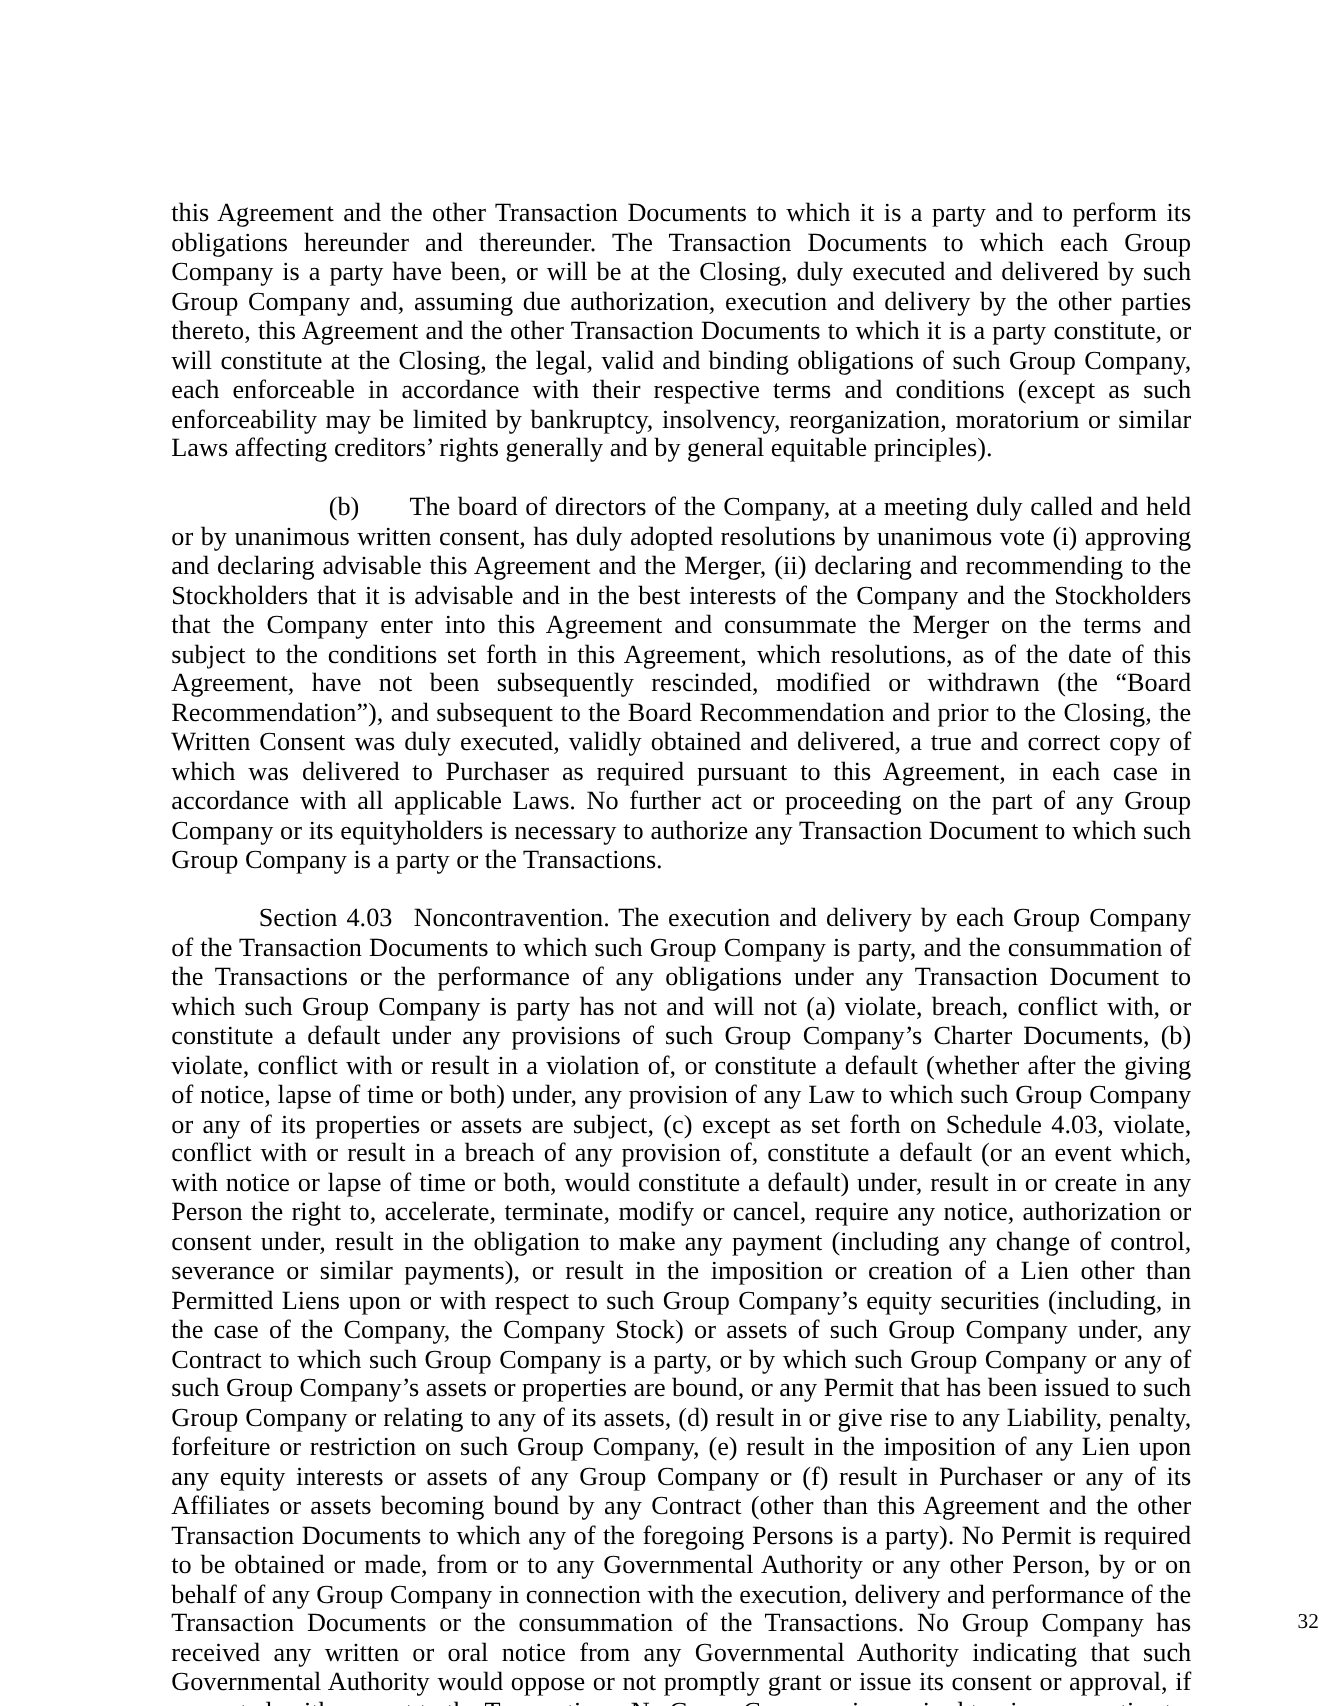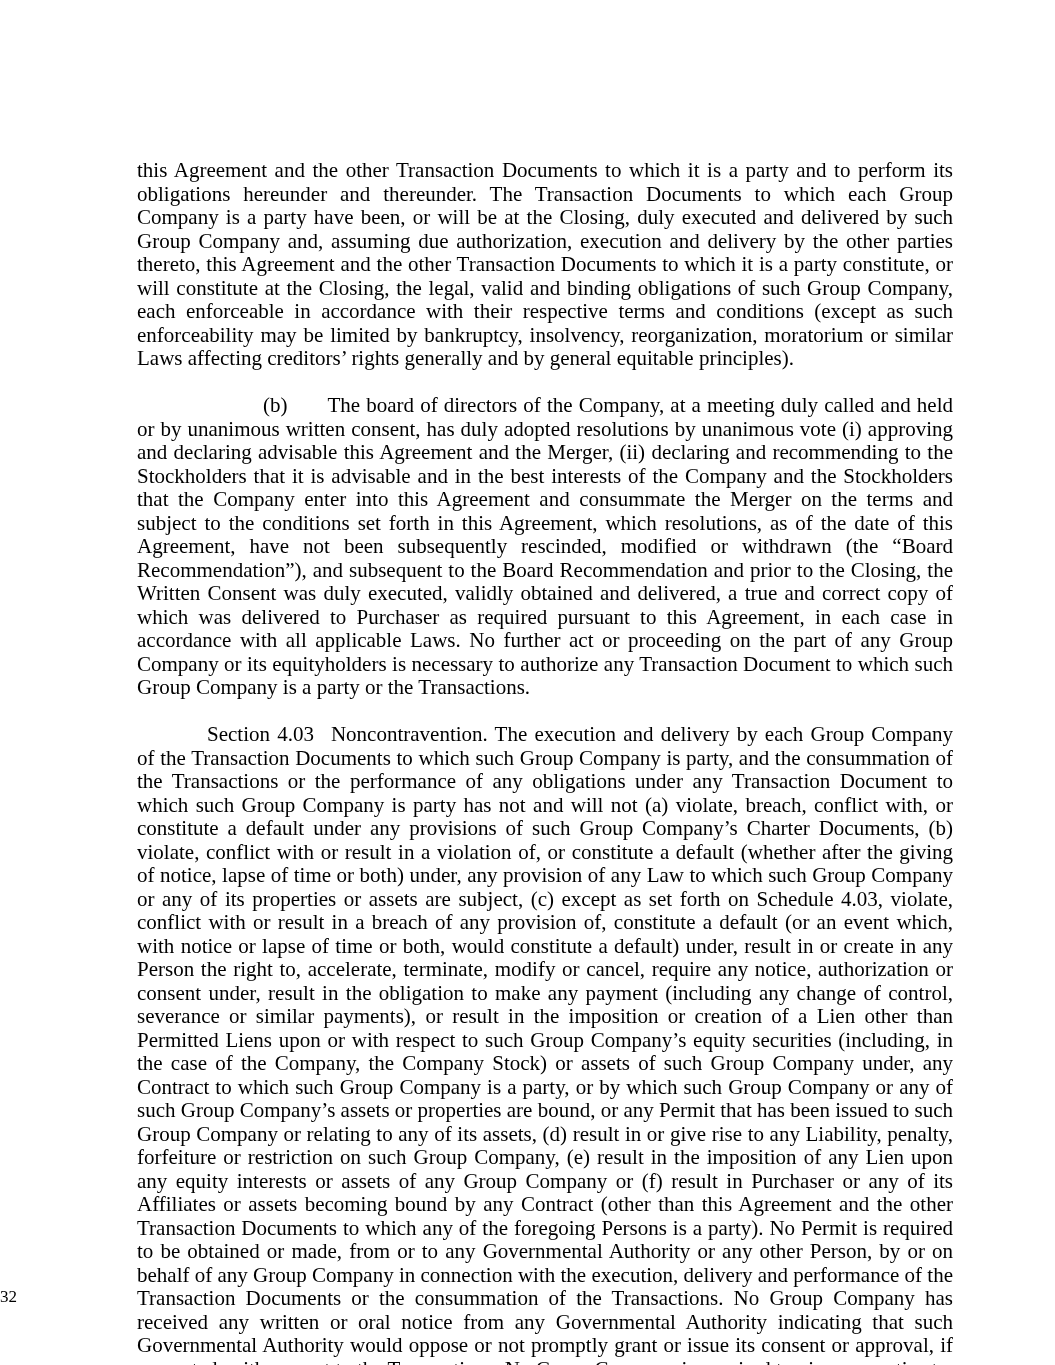--- a/index.html
+++ b/index.html
@@ -31,21 +31,21 @@
   .indent-clause { text-indent: 126px; }
   .indent-section { text-indent: 70px; }
   .u { }
   .gap-clause { display: inline-block; width: 40px; }
   .gap-section { display: inline-block; width: 17px; }
   .page-number {
     position: absolute;
     bottom: 58px;
     left: 0;
     right: 0;
-    text-align: left;
+    text-align: right;
     font-size: 17px;
   }
 </style>
 </head>
 <body>
 
 <div class="content">
 
   <p class="para"><span>this Agreement and the other Transaction Documents to which it is a party and to perform its obligations hereunder and thereunder. The Transaction Documents to which each Group Company is a party have been, or will be at the Closing, duly executed and delivered by such Group Company and, assuming due authorization, execution and delivery by the other parties thereto, this Agreement and the other Transaction Documents to which it is a party constitute, or will constitute at the Closing, the legal, valid and binding obligations of such Group Company, each enforceable in accordance with their respective terms and conditions (except as such enforceability may be limited by bankruptcy, insolvency, reorganization, moratorium or similar Laws affecting creditors’ rights generally and by general equitable principles).</span></p>
 

